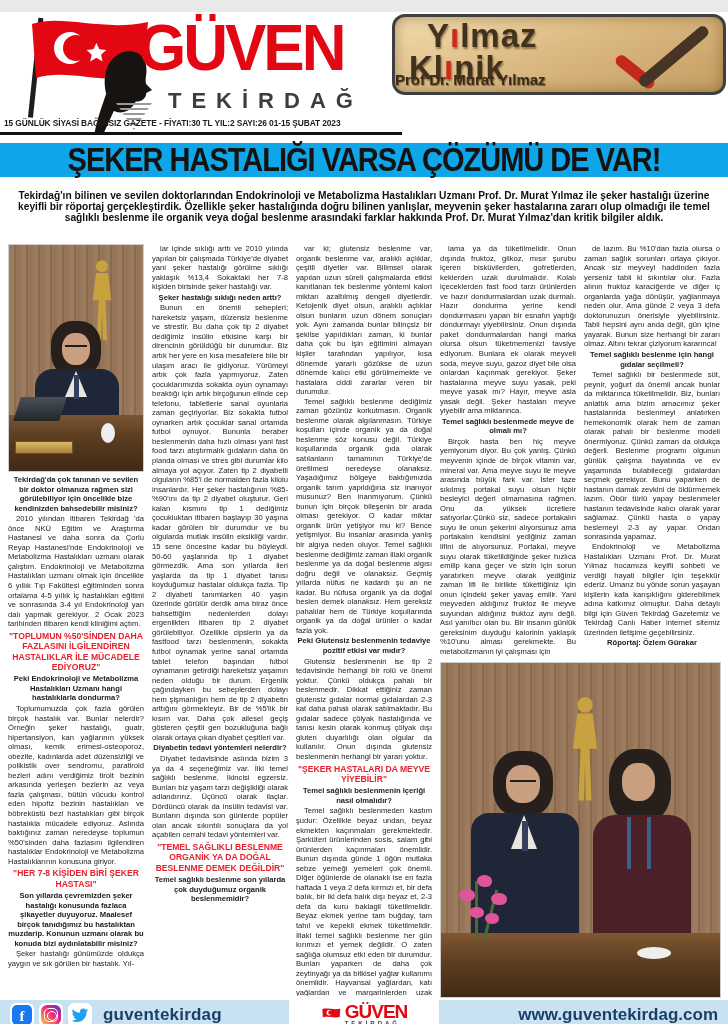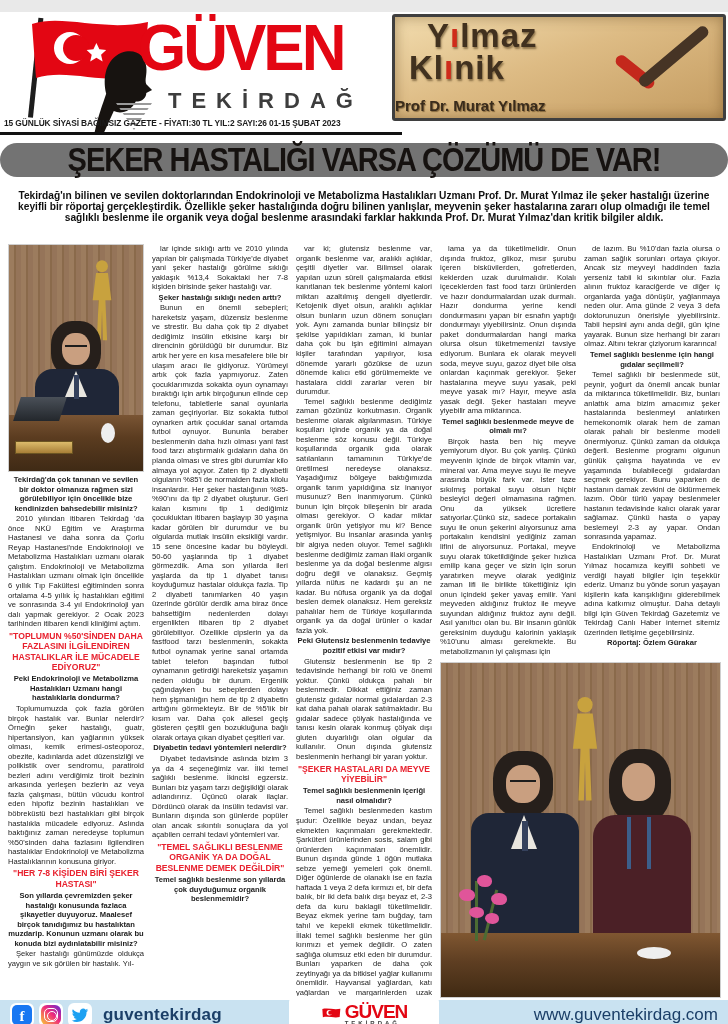--- a/index.html
+++ b/index.html
@@ -17,35 +17,35 @@
            clip-path:polygon(50% 100%, 0 0, 100% 0); }
   .logo-main { position:absolute; left:138px; top:0px; font-size:62px; font-weight:800;
                letter-spacing:-3px; color:#e30613; transform:scaleY(1.05); }
   .logo-sub  { position:absolute; left:168px; top:76px; font-size:22px; font-weight:700;
                letter-spacing:10px; color:#3d3d3d; }
   .tagline { position:absolute; left:4px; top:106px; width:392px; font-size:8.4px; font-weight:700;
              color:#1c1c1c; letter-spacing:-0.1px; white-space:nowrap; }
   .tag-rule { position:absolute; left:0; top:120px; width:402px; height:3px; background:#111; }
 
   
-  .clinic-sign { position:absolute; left:392px; top:2px; width:334px; height:107px;
+  .clinic-sign { position:absolute; left:392px; top:2px; width:334px; height:81px;
                  background:linear-gradient(160deg,#f2dcae 0%, #ddbb84 45%, #c49c61 100%);
-                 border:3px solid #3f3f3f; border-radius:3px; box-shadow:inset 0 0 14px rgba(90,60,20,.45);padding-left:36px; }
+                 border:3px solid #3f3f3f; border-radius:13px; box-shadow:inset 0 0 14px rgba(90,60,20,.45);padding-left:36px; }
   .sign-line1 { position:absolute; left:32px; top:2px; font-size:33px; line-height:34px; font-weight:800;
                 color:#41311f; letter-spacing:1px; text-shadow:1px 2px 2px rgba(60,40,10,.5); }
   .sign-line2 { position:absolute; left:14px; top:34px; font-size:33px; line-height:34px; font-weight:800;
                 color:#41311f; letter-spacing:1px; text-shadow:1px 2px 2px rgba(60,40,10,.5); }
   .sign-prof  { position:absolute; left:0; right:40px; bottom:4px; text-align:left; font-size:15px;
                 font-weight:800; color:#3a2c1c; text-shadow:1px 1px 1px rgba(70,45,15,.55); }
   .sign-check { position:absolute; right:6px; top:8px; width:110px; height:72px; }
   .red-i { color:#cf2b1a; }
 
   
   .headline-band { position:absolute; left:0; top:131px; width:728px; height:34px;
-                   background:#737373; display:flex; align-items:center; justify-content:center;border-radius:17px; }
+                   background:#0ea5e9; display:flex; align-items:center; justify-content:center; }
   .headline-band h1 { font-size:29px; font-weight:800; letter-spacing:-1px; color:#161210;
                       white-space:nowrap; transform:scaleY(1.12); }
 
   
   .intro { position:absolute; left:6px; top:178px; width:716px; text-align:center;
            font-size:10.2px; line-height:11px; font-weight:700; color:#101010; }
 
   
   .cols { position:absolute; left:8px; top:232px; width:712px; height:754px;
           display:flex; gap:8px; overflow:hidden; }
@@ -90,21 +90,21 @@
           display:flex; align-items:center; justify-content:center; }
   .fb { width:20px; height:20px; background:#1877f2; border-radius:5px; color:#fff;
         font-weight:800; font-size:15px; display:flex; align-items:flex-end; justify-content:center;
         font-family:"Liberation Serif", serif; line-height:18px; }
   .ig { width:20px; height:20px; border-radius:6px;
         background:linear-gradient(45deg,#f9ce34 0%,#ee2a7b 55%,#6228d7 100%); position:relative; }
   .ig::before { content:""; position:absolute; inset:3px; border:1.6px solid #fff; border-radius:5px; }
   .ig::after { content:""; position:absolute; left:6px; top:6px; width:8px; height:8px;
                border:1.6px solid #fff; border-radius:50%; }
   .handle { font-size:17px; font-weight:800; color:#1b3f68; margin-left:6px; letter-spacing:.2px; }
-  .web { margin-left:auto; font-size:17px; font-weight:400; color:#1b3f68; }
+  .web { margin-left:auto; font-size:17px; font-weight:700; color:#1b3f68; }
   .flogo { position:absolute; left:50%; top:-4px; transform:translateX(-50%); width:150px; height:38px;
            background:#fff; border-radius:6px; display:flex; align-items:center; justify-content:center; gap:4px; }
   .flogo .fl-name { font-size:19px; font-weight:800; color:#e30613; letter-spacing:-1px; line-height:16px; }
   .flogo .fl-sub { font-size:6px; font-weight:700; letter-spacing:3px; color:#3d3d3d; }
   .bottom-strip { position:absolute; left:0; top:1018px; width:728px; height:6px; background:#8e1a15; }
 </style>
 </head>
 <body>
 
 <div class="page">

